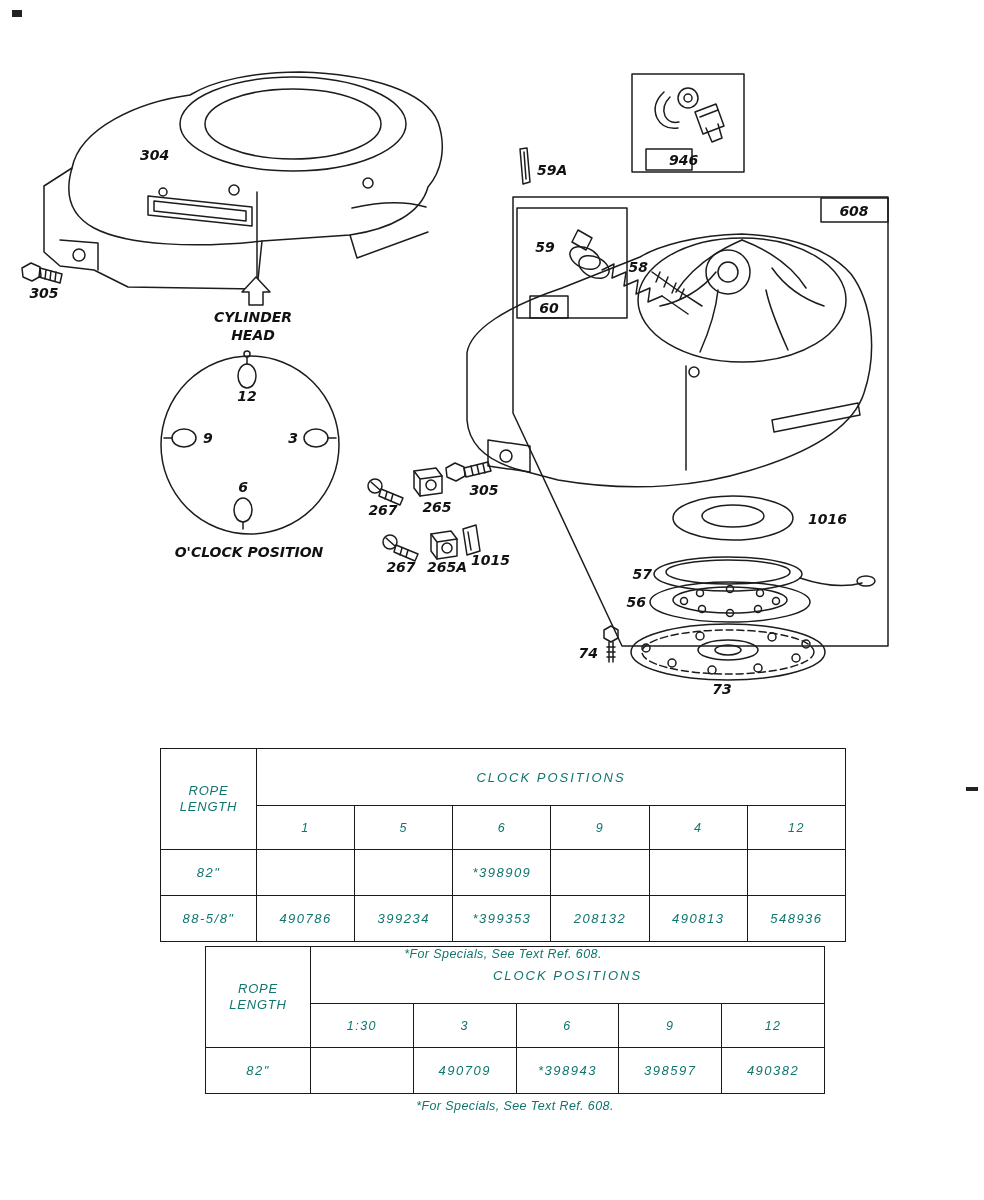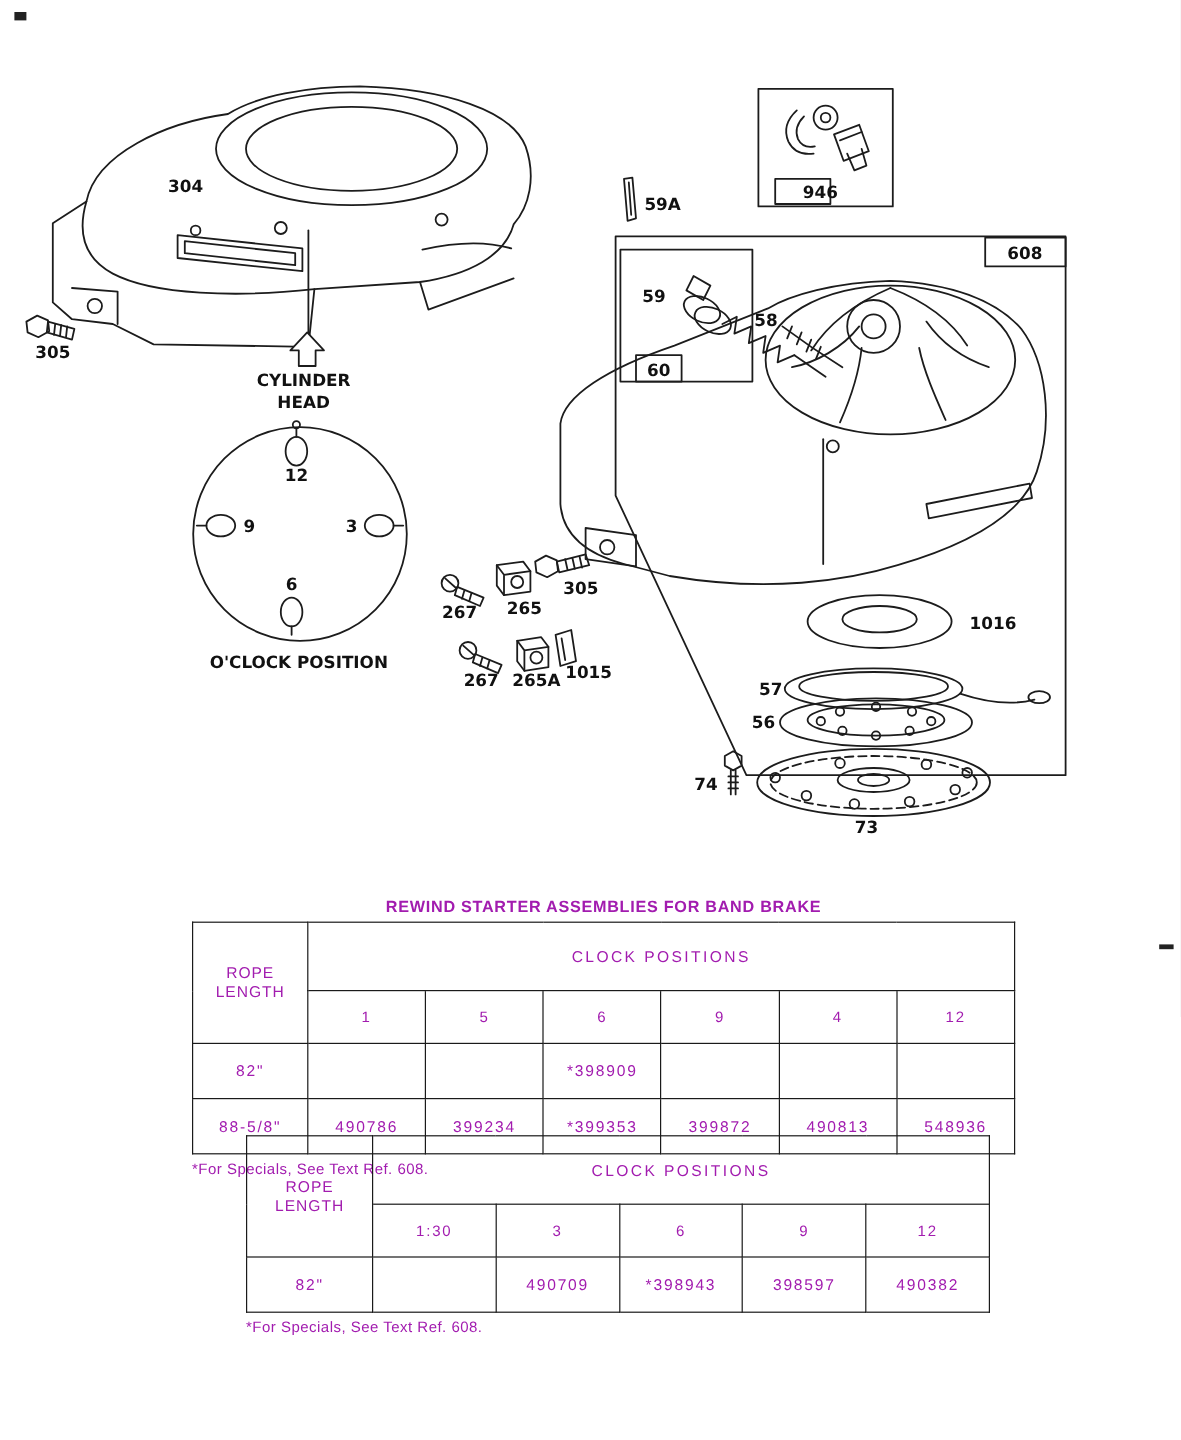--- a/index.html
+++ b/index.html
@@ -1,40 +1,40 @@
 <!DOCTYPE html>
 <html><head>
 <meta charset="utf-8">
 <style>
   html,body { margin:0; padding:0; background:#e8e8e8; }
   .page {
     position:relative; width:984px; height:1200px; background:#ffffff;
-    font-family:"Liberation Sans", sans-serif; color:#a21caf;
-    margin:0 auto; overflow:hidden;
+    font-family:"Liberation Sans", sans-serif; color:#0f766e;
+    margin:0 auto; overflow:hidden;font-style:italic;
   }
   .diagram { position:absolute; top:0; left:0; }
   .part-label { font-family:"DejaVu Sans", sans-serif; font-weight:bold; font-size:14px; fill:#111; }
 
   .tbl-wrap { position:absolute; }
   .tbl-title {
     text-align:center; font-weight:bold; font-size:13.5px; letter-spacing:0.6px;
     margin-bottom:5px; font-family:"Liberation Sans", sans-serif;
   }
   table { border-collapse:collapse; table-layout:fixed; width:100%; }
   td {
     border:1.4px solid #1a1a1a; text-align:center; vertical-align:middle;
     font-size:13px; letter-spacing:1.5px; padding:13px 3px; height:19px;
     font-family:"Liberation Sans", sans-serif;
   }
   tr.hdr1 td { height:30px; }
   tr.hdr2 td { height:17px; font-size:12.5px; }
   td.rope-hdr { white-space:pre-line; font-size:13px; letter-spacing:0.8px; line-height:1.25; }
   td.clock-hdr { font-size:13px; letter-spacing:2px;margin-top:24px; }
   .tbl-footnote {
-    margin-top:5px; font-size:12.5px; letter-spacing:0.4px; text-align:left;
+    margin-top:5px; font-size:12.5px; letter-spacing:0.4px; text-align:center;
   }
   .speck { position:absolute; background:#222; }
 </style>
 </head>
 <body>
 
 <div class="page">
 
   <div class="speck" style="left:12px;top:10px;width:10px;height:7px;"></div>
   <div class="speck" style="left:966px;top:787px;width:12px;height:4px;"></div>
@@ -243,21 +243,20 @@
       <text x="471" y="565">1015</text>
       <text x="808" y="524">1016</text>
       <text x="652" y="579" text-anchor="end">57</text>
       <text x="646" y="607" text-anchor="end">56</text>
       <text x="598" y="658" text-anchor="end">74</text>
       <text x="722" y="694" text-anchor="middle">73</text>
     </g>
   </svg>
 
   <div class="tbl-wrap" style="left:160px; top:748px; width:686px;">
-    <div class="tbl-title">REWIND STARTER ASSEMBLIES FOR BAND BRAKE</div>
     <table>
       <colgroup>
         <col style="width:96px">
           <col>
           <col>
           <col>
           <col>
           <col>
           <col>
       </colgroup>
@@ -282,21 +281,21 @@
           <td>*398909</td>
           <td></td>
           <td></td>
           <td></td>
         </tr>
         <tr>
           <td>88-5/8"</td>
           <td>490786</td>
           <td>399234</td>
           <td>*399353</td>
-          <td>399872</td>
+          <td>208132</td>
           <td>490813</td>
           <td>548936</td>
         </tr>
       </tbody>
     </table>
     <div class="tbl-footnote">*For Specials, See Text Ref. 608.</div>
   </div>
 
   <div class="tbl-wrap" style="left:205px; top:946px; width:620px;">
     <table>

